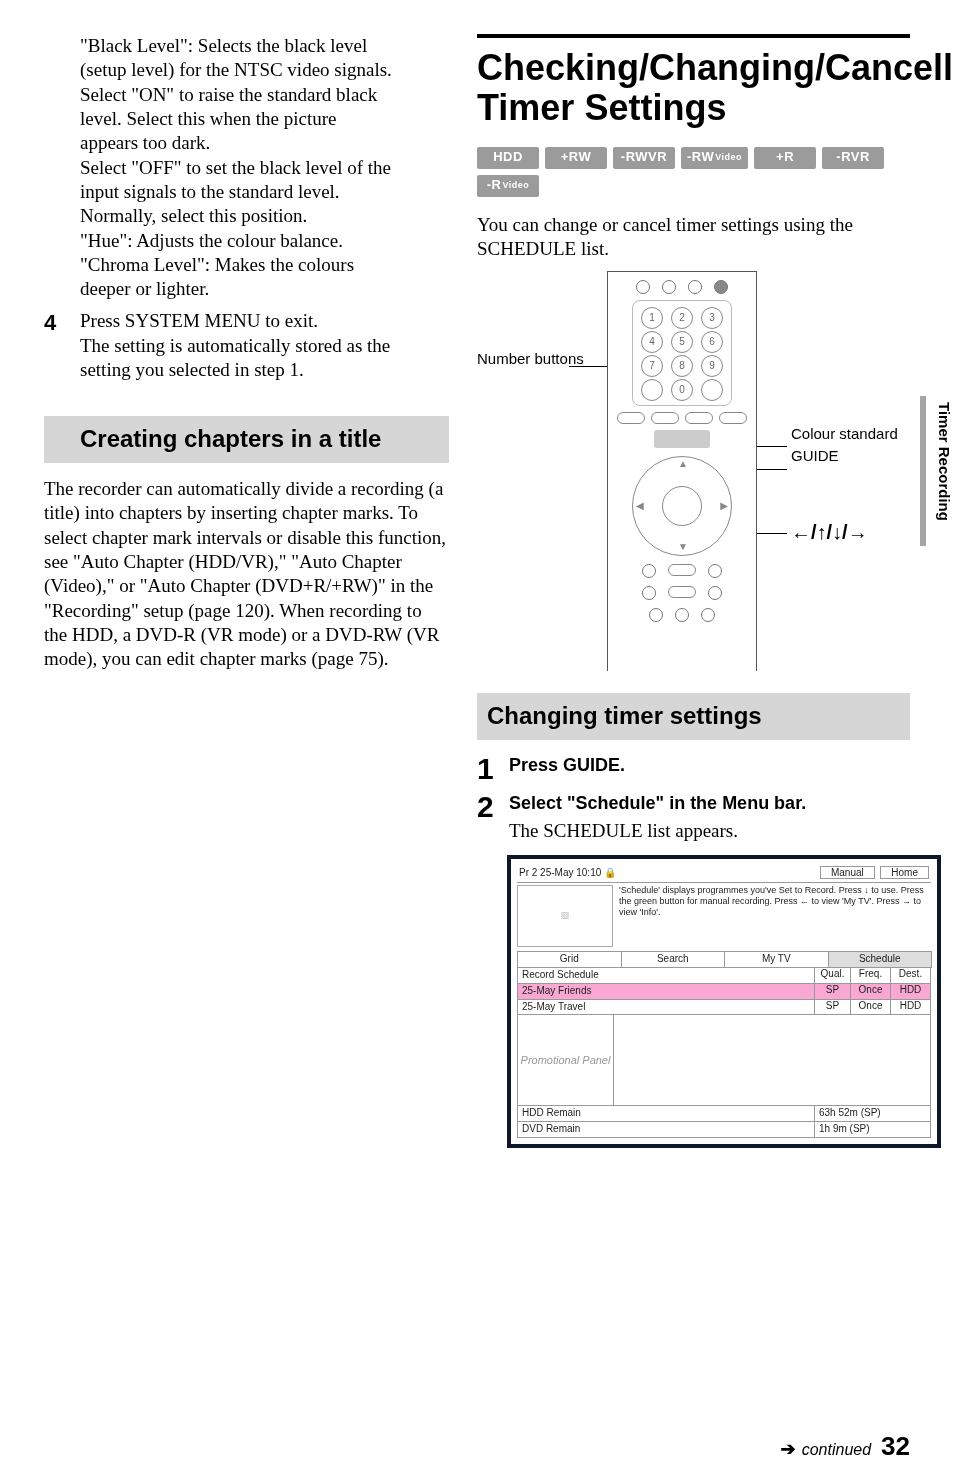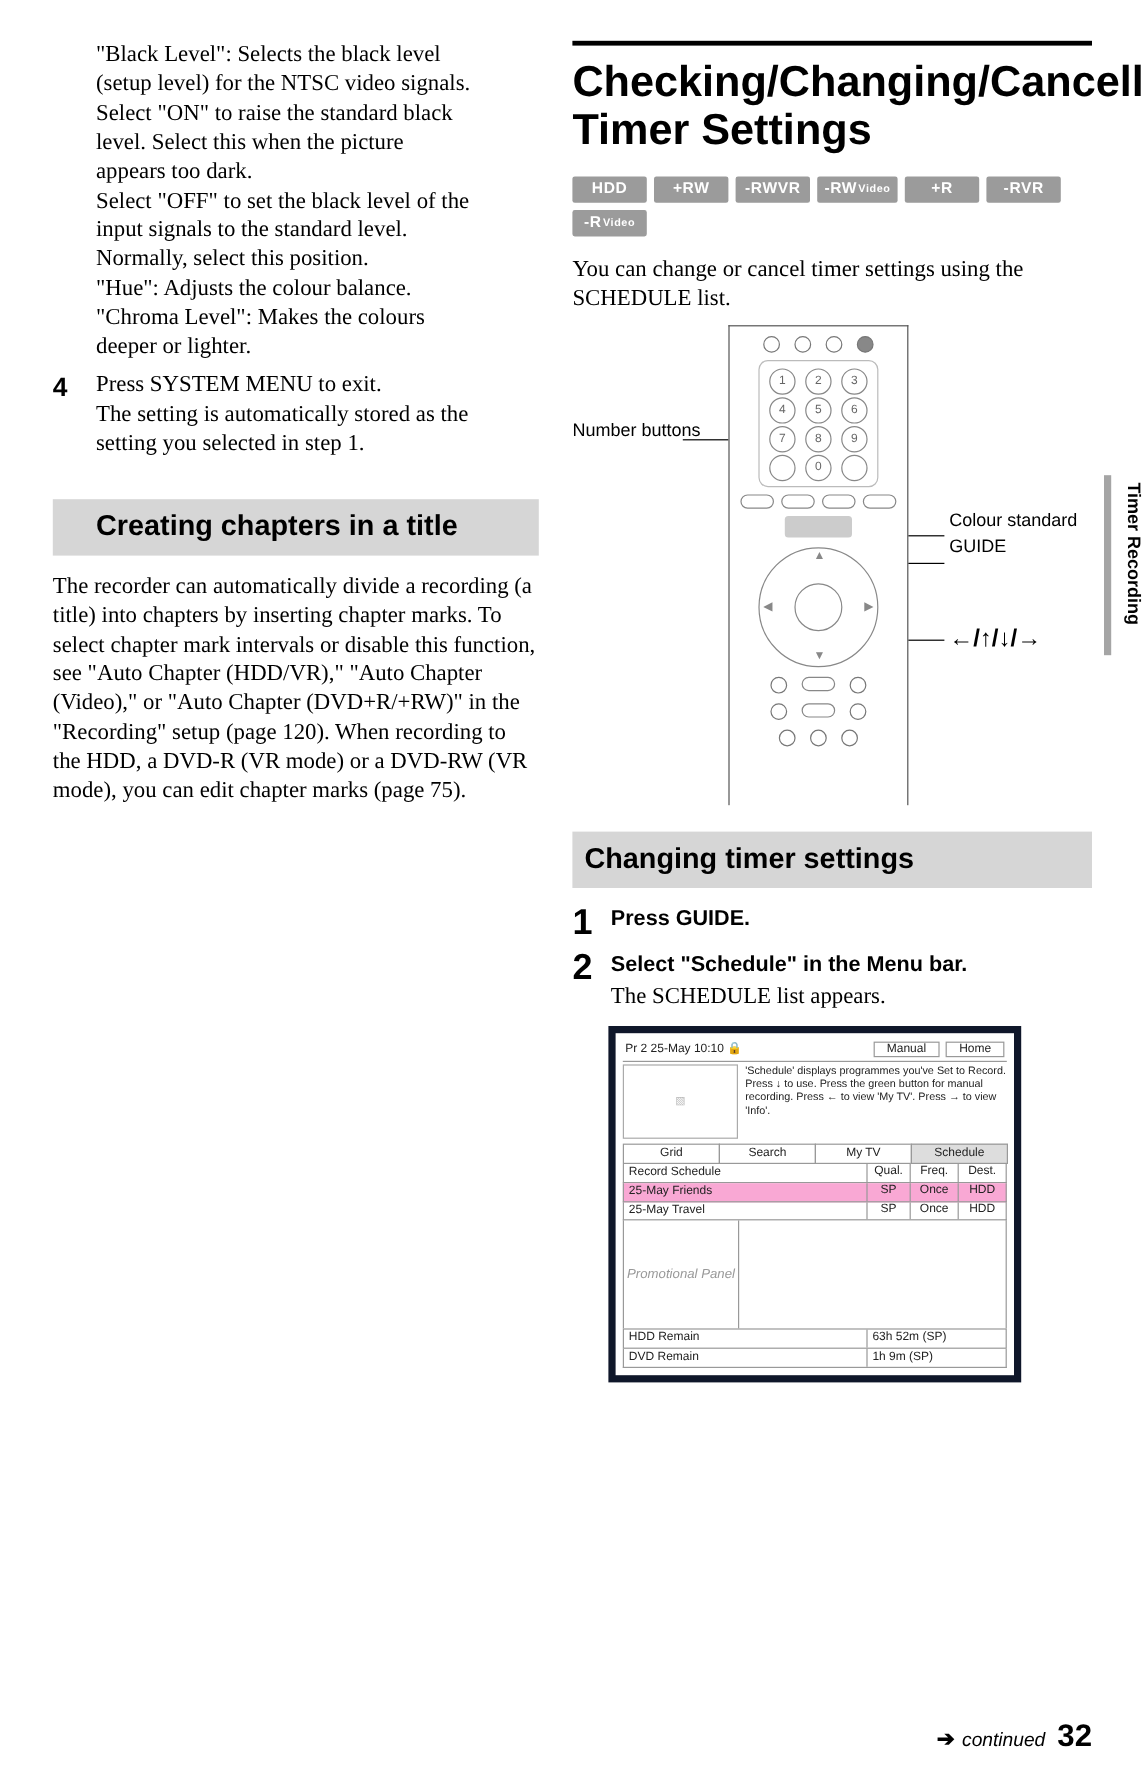--- a/index.html
+++ b/index.html
@@ -129,22 +129,22 @@
     font-weight: bold; font-size: 15px;
     white-space: nowrap;
   }
   .steps { margin-top: 6px; }
   .steps .step-row .step-num { font-size: 30px; width: 32px; flex:0 0 32px; line-height:1; }
   .step-head {
     font-family: Arial, Helvetica, sans-serif; font-weight: bold; font-size: 18px;
     margin-bottom: 4px;
   }
   .schedule-shot {
-    width: 344px; margin: 12px 0 0 30px;
-    border: 6px solid #0f172a; padding: 6px;
+    width: 434px; margin: 12px 0 0 30px;
+    border: 4px solid #0f172a; padding: 6px;
     font-family: Arial, Helvetica, sans-serif;
     font-size: 10px; color:#222;
   }
   .ss-top { display:flex; align-items:flex-start; }
   .ss-top .time { flex:0 0 auto; font-size:10px; padding:2px 2px 2px 2px; border-bottom:1px solid #999; width:100%; display:flex; justify-content:space-between;}
   .ss-top .time span.box { border:1px solid #999; padding:0 10px; font-size:10px;}
   .ss-mid { display:flex; margin-top:2px; }
   .ss-thumb { width:96px; height:62px; border:1px solid #aaa; display:flex; align-items:center; justify-content:center; color:#bbb; font-size:9px;}
   .ss-info { flex:1; padding-left:6px; font-size:9px; line-height:1.2;}
   .ss-tabs { display:flex; margin-top:4px; }

